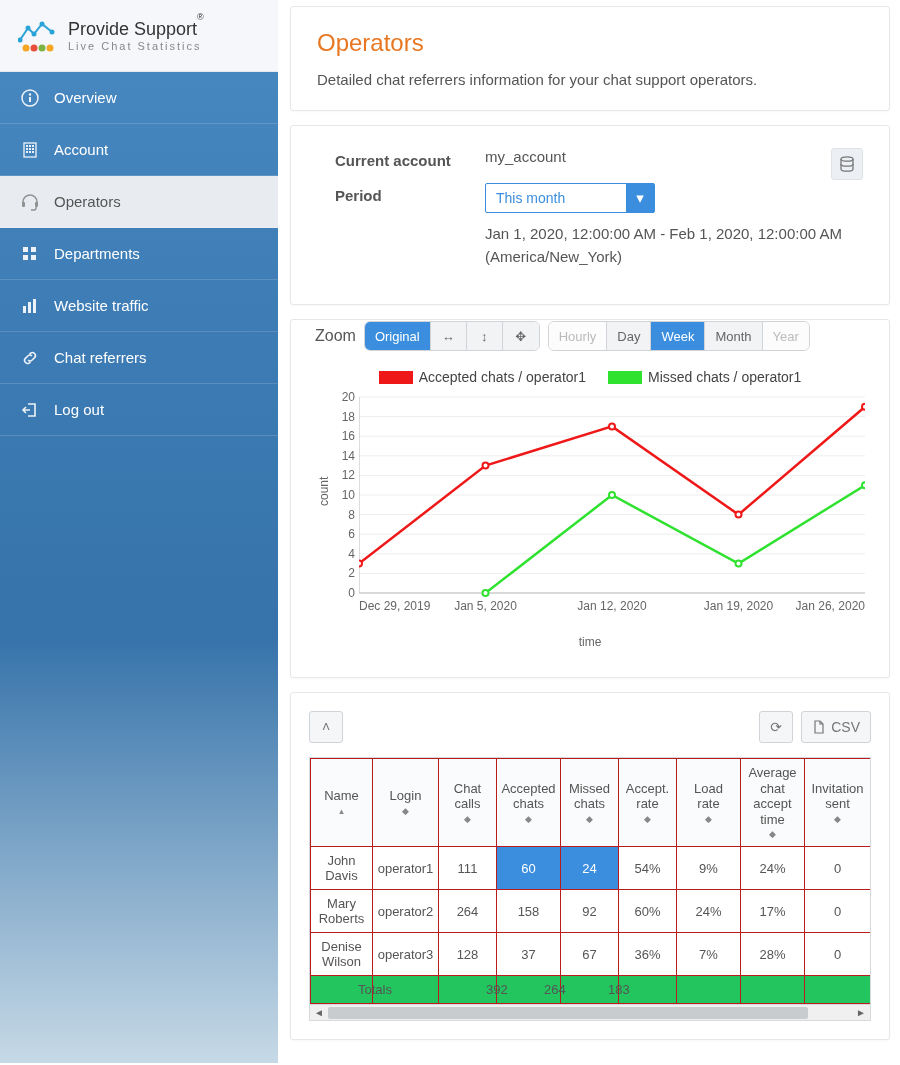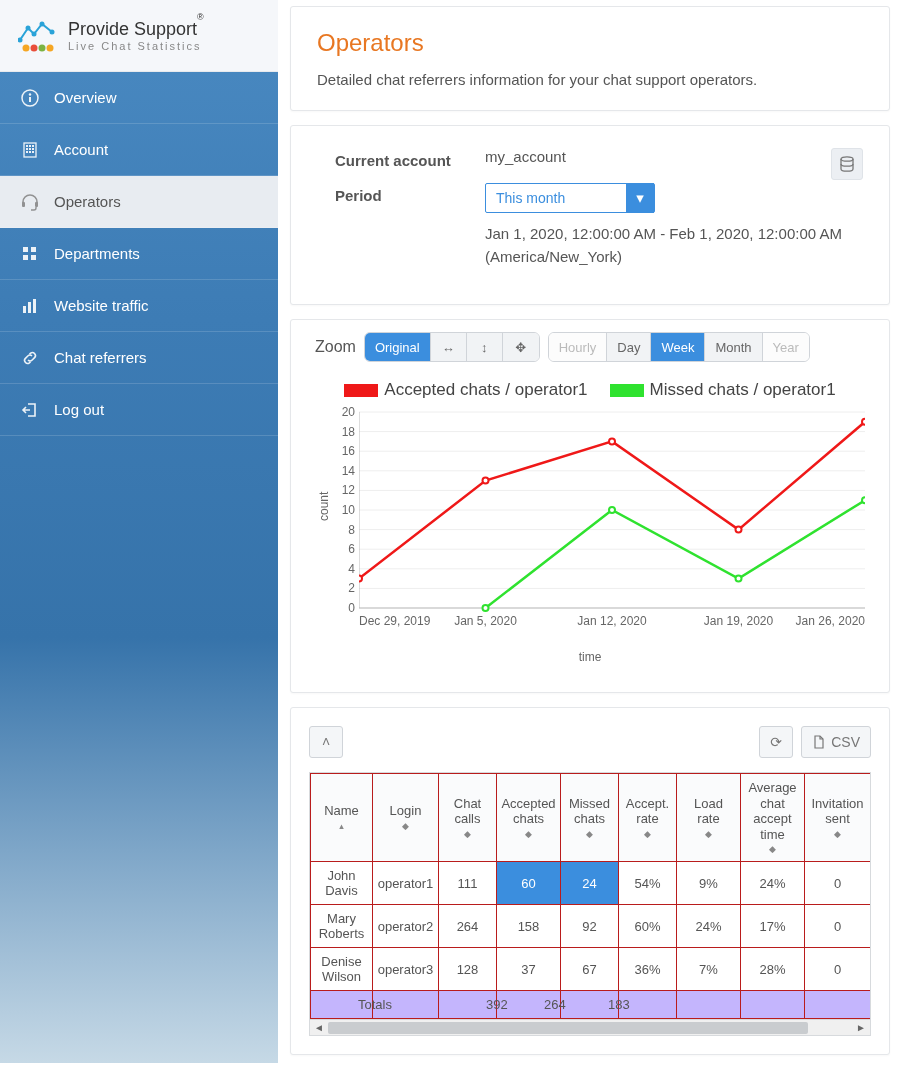--- a/index.html
+++ b/index.html
@@ -20,46 +20,46 @@
 .page-title { color:#e87722; font-size:24px; font-weight:400; margin-bottom:14px; }
 .page-sub { color:#555; font-size:15px; }
 .field-row { display:flex; align-items:flex-start; margin-bottom:14px; }
 .field-label { width:150px; font-weight:700; color:#555; font-size:15px; padding-top:4px; }
 .field-value { flex:1; color:#555; font-size:15px; }
 .period-select { display:inline-flex; align-items:center; border:1px solid #3b8ede; border-radius:2px; height:30px; }
 .period-select .ps-text { padding:0 10px; color:#3b8ede; font-size:14px; min-width:140px; }
 .period-select .ps-btn { width:28px; height:30px; background:#3b8ede; display:flex; align-items:center; justify-content:center; color:#fff; }
 .period-range { margin-top:10px; line-height:1.5; color:#555; }
 .db-icon-btn { float:right; width:32px; height:32px; background:#eceff3; border:1px solid #dfe3e8; border-radius:3px; display:flex; align-items:center; justify-content:center; color:#777; cursor:pointer; }
-.chart-card { padding:12px 24px 26px; }
+.chart-card { padding:1px 24px 26px; }
 .zoom-row { display:flex; align-items:center; margin-bottom:18px; }
 .zoom-label { font-size:16px; color:#555; margin-right:8px; }
 .btn-grp { display:inline-flex; border:1px solid #d0d4d9; border-radius:6px; overflow:hidden; margin-right:8px; }
 .btn-grp .bg { height:28px; min-width:36px; padding:0 10px; display:flex; align-items:center; justify-content:center; font-size:13px; color:#666; background:#f1f3f5; border-right:1px solid #d0d4d9; cursor:pointer; }
 .btn-grp .bg:last-child { border-right:none; }
 .btn-grp .bg.on { background:#3b8ede; color:#fff; }
 .btn-grp .bg.disabled { color:#bbb; background:#fcfcfc; cursor:default; }
-.legend { display:flex; justify-content:center; gap:22px; font-size:17px; color:#444; margin-bottom:6px; }
+.legend { display:flex; justify-content:center; gap:22px; font-size:14px; color:#444; margin-bottom:6px; }
 .legend .lg { display:flex; align-items:center; }
 .sw { width:34px; height:13px; margin-right:6px; }
 .chart-wrap { position:relative; height:260px; }
 .chart-svg { position:absolute; left:44px; top:0; }
 .yaxis-label { position:absolute; left:2px; top:115px; transform:rotate(-90deg); transform-origin:left top; font-size:12px; color:#666; }
 .ytick { position:absolute; right:calc(100% - 40px); font-size:12px; color:#666; text-align:right; width:34px; }
 .xtick { position:absolute; font-size:12px; color:#666; top:222px; white-space:nowrap; }
 .xaxis-label { position:absolute; left:50%; top:244px; transform:translateX(-50%); font-size:12px; color:#666; }
 .table-card { padding:18px; }
 .tc-toolbar { display:flex; justify-content:space-between; margin-bottom:14px; }
 .icon-btn { height:32px; min-width:34px; padding:0 10px; border:1px solid #d0d4d9; background:#f4f6f8; border-radius:3px; display:inline-flex; align-items:center; justify-content:center; color:#777; cursor:pointer; font-size:14px; gap:5px; }
 .tbl-wrap { overflow-x:auto; border:1px solid #d7dadd; }
 table { border-collapse:collapse; width:100%; table-layout:fixed; }
 th,td { border:1px solid #b91c1c; padding:6px 4px; font-size:13px; text-align:center; color:#555; }
 th { background:#fafbfc; font-weight:400; vertical-align:middle; height:70px; line-height:1.2; }
 th .sort { font-size:9px; color:#888; display:block; margin-top:2px; }
-tbody tr.totals td { background:#c4b5fd; font-weight:400;padding-left:47px; }
+tbody tr.totals td { background:#22c55e; font-weight:400;padding-left:47px; }
 td.hl { background:#3b8ede; color:#fff; }
 .scroll-track { height:16px; background:#f0f0f0; border:1px solid #d7dadd; border-top:none; position:relative; display:flex; align-items:center; }
 .scroll-thumb { position:absolute; left:18px; height:12px; top:2px; width:480px; background:#c9cccf; border-radius:2px; }
 .scroll-arrow { position:absolute; width:14px; height:14px; color:#666; font-size:10px; display:flex; align-items:center; justify-content:center; }
 .scroll-arrow.l { left:2px; }
 .scroll-arrow.r { right:2px; }
 </style>
 </head>
 <body>
 

